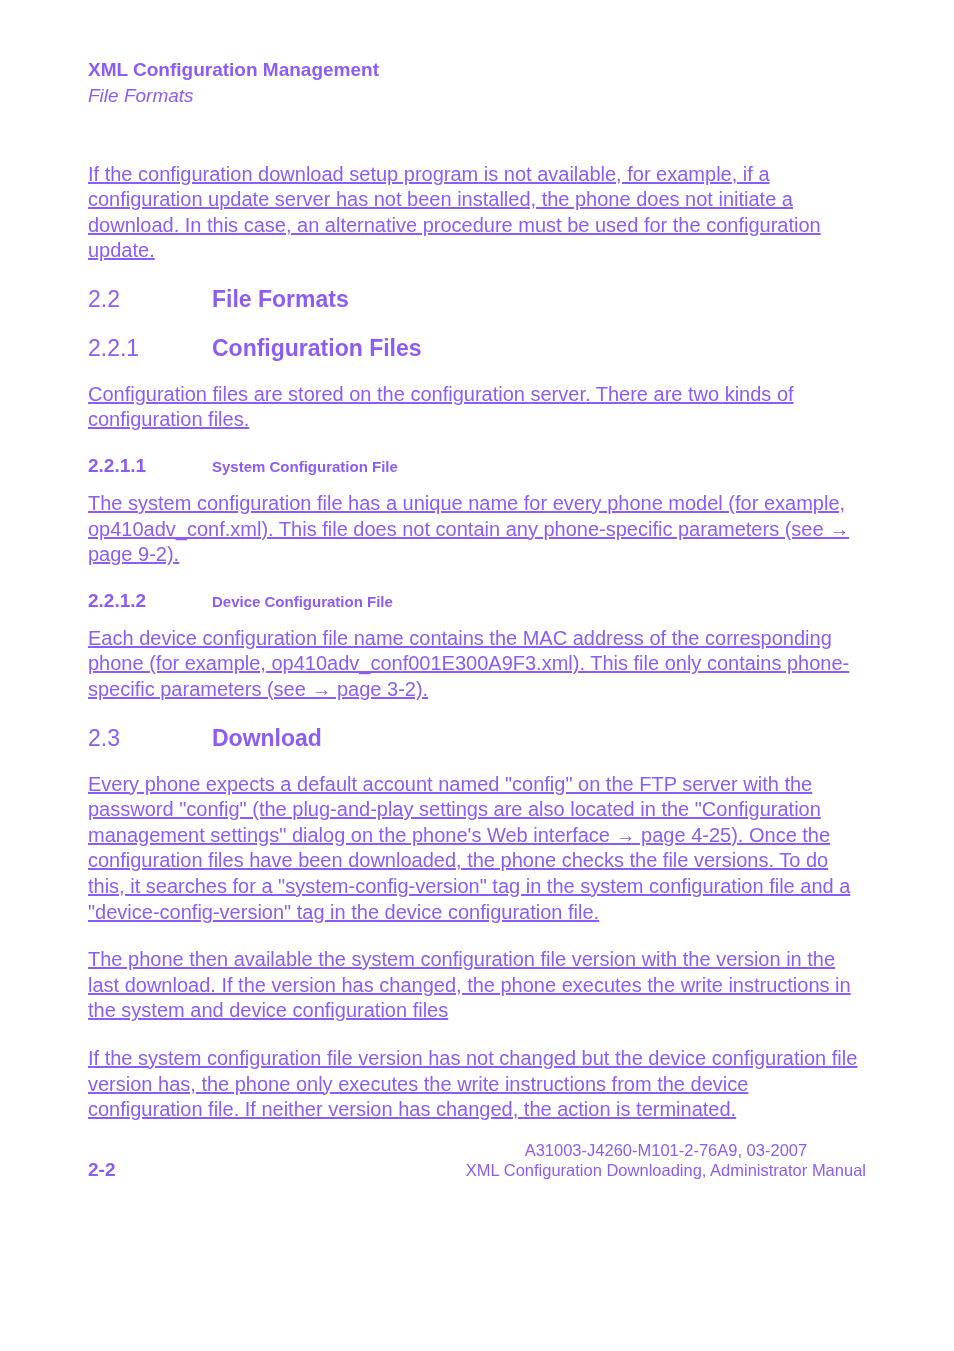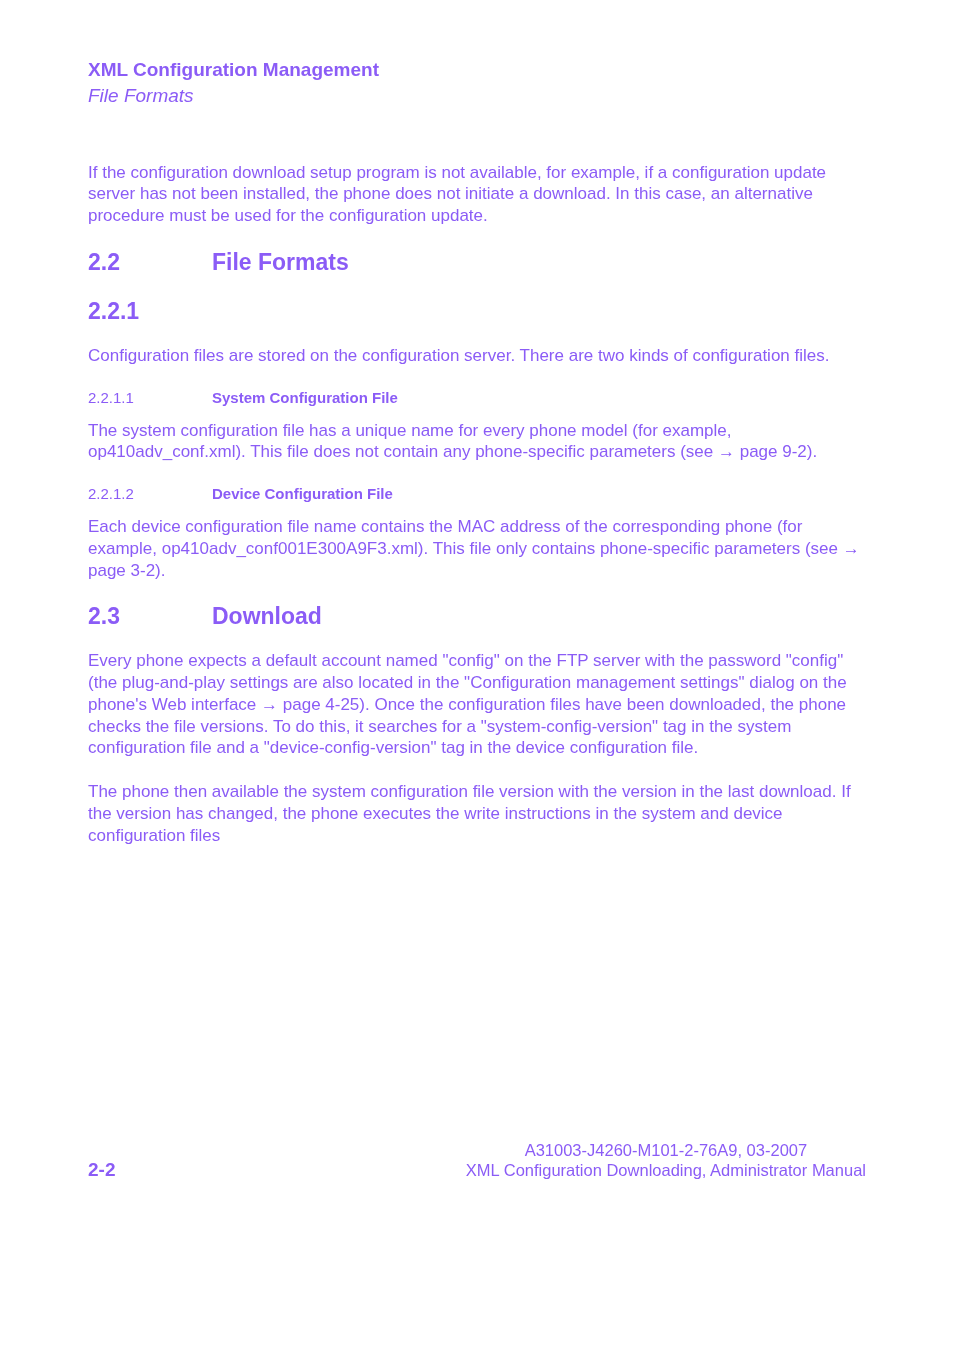--- a/index.html
+++ b/index.html
@@ -25,47 +25,48 @@
   .header-subtitle {
     font-style: italic;
     font-size: 19px;
     line-height: 1.25;
     margin-top: 2px;
   }
   .body-gap-top {
     height: 54px;
   }
   .para {
-    font-size: 17px;
+    font-size: 20px;
     line-height: 1.28;
     margin: 0 0 22px 0;
+    text-decoration: underline;
   }
   .h2row {
     display: flex;
     align-items: baseline;
     margin: 22px 0 20px 0;
   }
   .h2num {
-    font-weight: bold;
+    font-weight: normal;
     font-size: 23px;
     width: 124px;
     flex-shrink: 0;
   }
   .h2txt {
     font-weight: bold;
     font-size: 23px;
   }
   .h3row {
     display: flex;
     align-items: baseline;
     margin: 20px 0 14px 0;
   }
   .h3num {
-    font-weight: normal;
-    font-size: 15px;
+    font-weight: bold;
+    font-size: 19px;
     width: 124px;
     flex-shrink: 0;
   }
   .h3txt {
     font-weight: bold;
     font-size: 15px;
   }
   .footer {
     position: absolute;
     bottom: 50px;
@@ -100,20 +101,21 @@
 
   <p class="para">If the configuration download setup program is not available, for example, if a configuration update server has not been installed, the phone does not initiate a download. In this case, an alternative procedure must be used for the configuration update.</p>
 
   <div class="h2row">
     <div class="h2num">2.2</div>
     <div class="h2txt">File Formats</div>
   </div>
 
   <div class="h2row">
     <div class="h2num">2.2.1</div>
+    <div class="h2txt">Configuration Files</div>
   </div>
 
   <p class="para">Configuration files are stored on the configuration server. There are two kinds of configuration files.</p>
 
   <div class="h3row">
     <div class="h3num">2.2.1.1</div>
     <div class="h3txt">System Configuration File</div>
   </div>
 
   <p class="para">The system configuration file has a unique name for every phone model (for example, op410adv_conf.xml). This file does not contain any phone-specific parameters (see → page 9-2).</p>
@@ -128,20 +130,21 @@
   <div class="h2row">
     <div class="h2num">2.3</div>
     <div class="h2txt">Download</div>
   </div>
 
 
   <p class="para">Every phone expects a default account named "config" on the FTP server with the password "config" (the plug-and-play settings are also located in the "Configuration management settings" dialog on the phone's Web interface → page 4-25). Once the configuration files have been downloaded, the phone checks the file versions. To do this, it searches for a "system-config-version" tag in the system configuration file and a "device-config-version" tag in the device configuration file.</p>
 
   <p class="para">The phone then available the system configuration file version with the version in the last download. If the version has changed, the phone executes the write instructions in the system and device configuration files</p>
 
+  <p class="para">If the system configuration file version has not changed but the device configuration file version has, the phone only executes the write instructions from the device configuration file. If neither version has changed, the action is terminated.</p>
 
   <div class="footer">
     <div class="footer-page">2-2</div>
     <div class="footer-right">
       <div>A31003-J4260-M101-2-76A9, 03-2007</div>
       <div>XML Configuration Downloading, Administrator Manual</div>
     </div>
   </div>
 
 </div>

